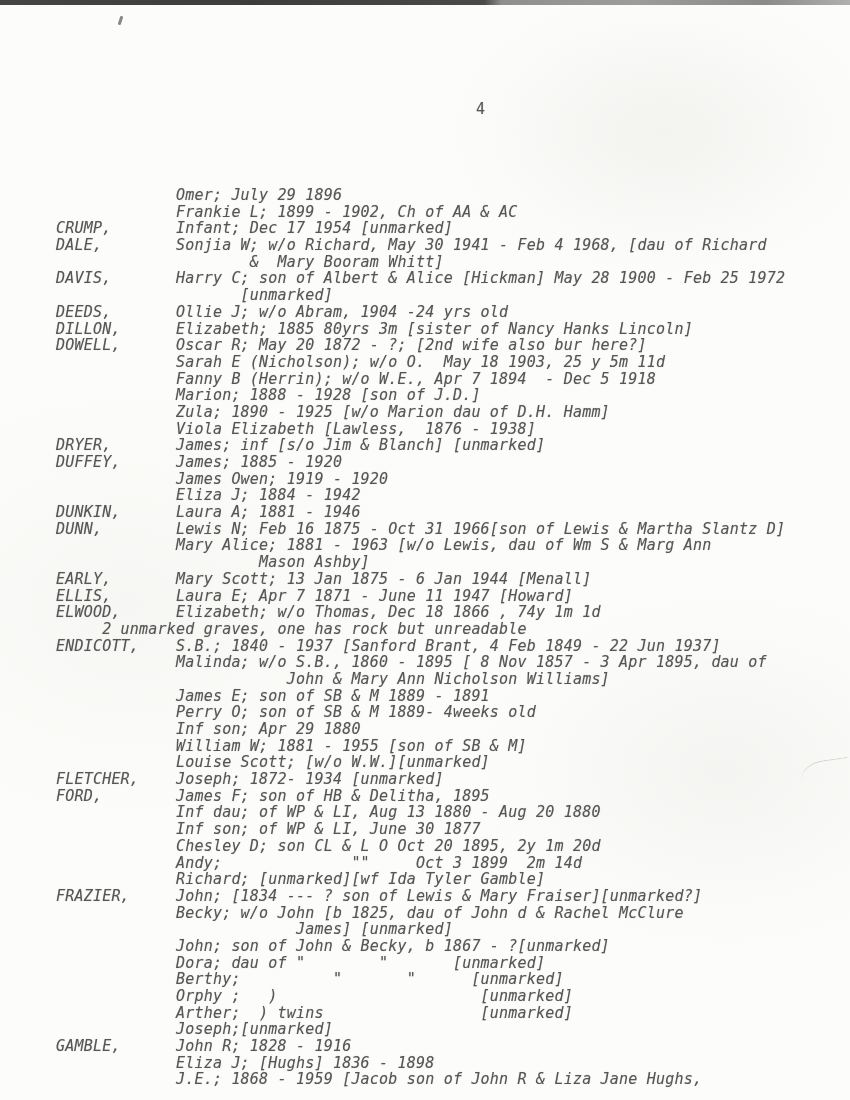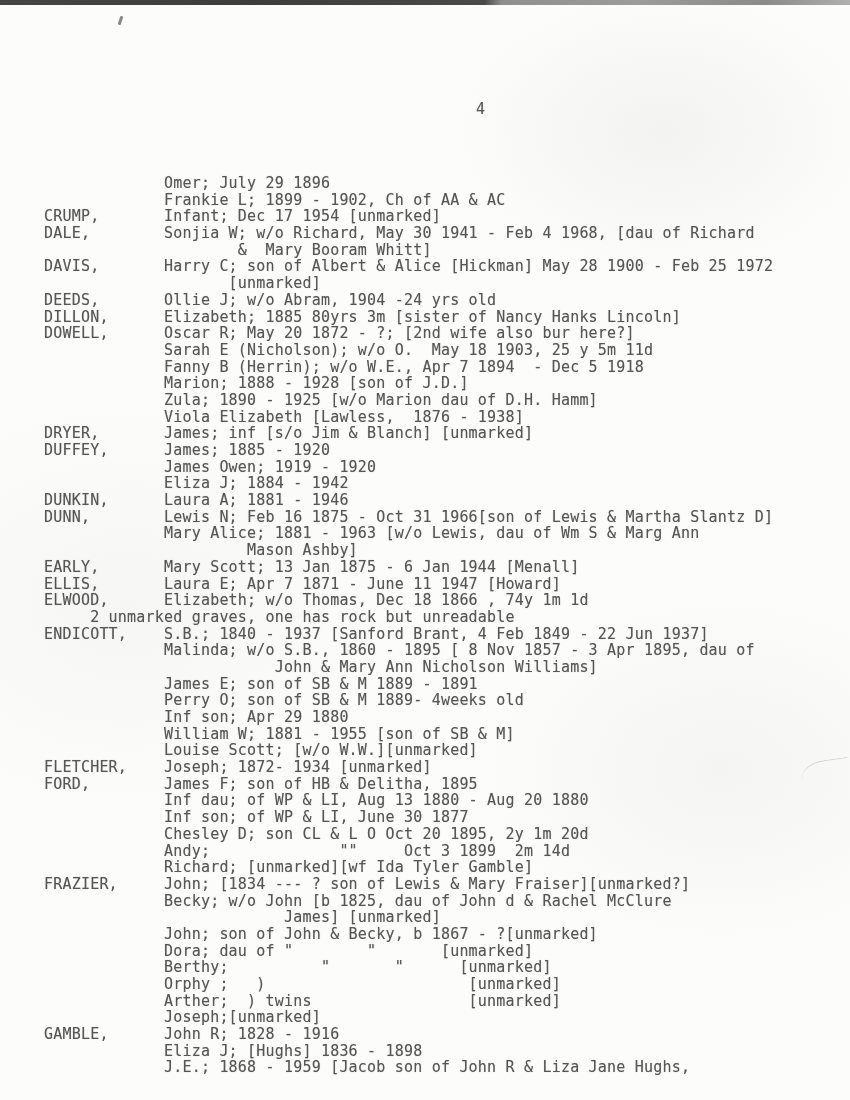--- a/index.html
+++ b/index.html
@@ -50,28 +50,29 @@
   .page-number {
     position: absolute;
     left: 476px; top: 100px;
     font-size: 15px;
     color: #5a5a5a;
     text-shadow: 0 0 1px rgba(90,90,90,0.45);
   }
   .records {
     position: absolute;
     left: 40px; top: 171px;
-    margin: 4px;
+    margin: 16px;
     font-family: "DejaVu Sans Mono", monospace;
     font-size: 15px;
     letter-spacing: 0.2px;
     line-height: 16.7px;
     color: #565656;
     text-shadow: 0 0 1px rgba(86,86,86,0.4);
     white-space: pre;
+    font-style: italic;
   }
   .record-line {
     white-space: pre;
     height: 16.7px;
   }
 </style>
 </head>
 <body>
 
 <div class="paper">

